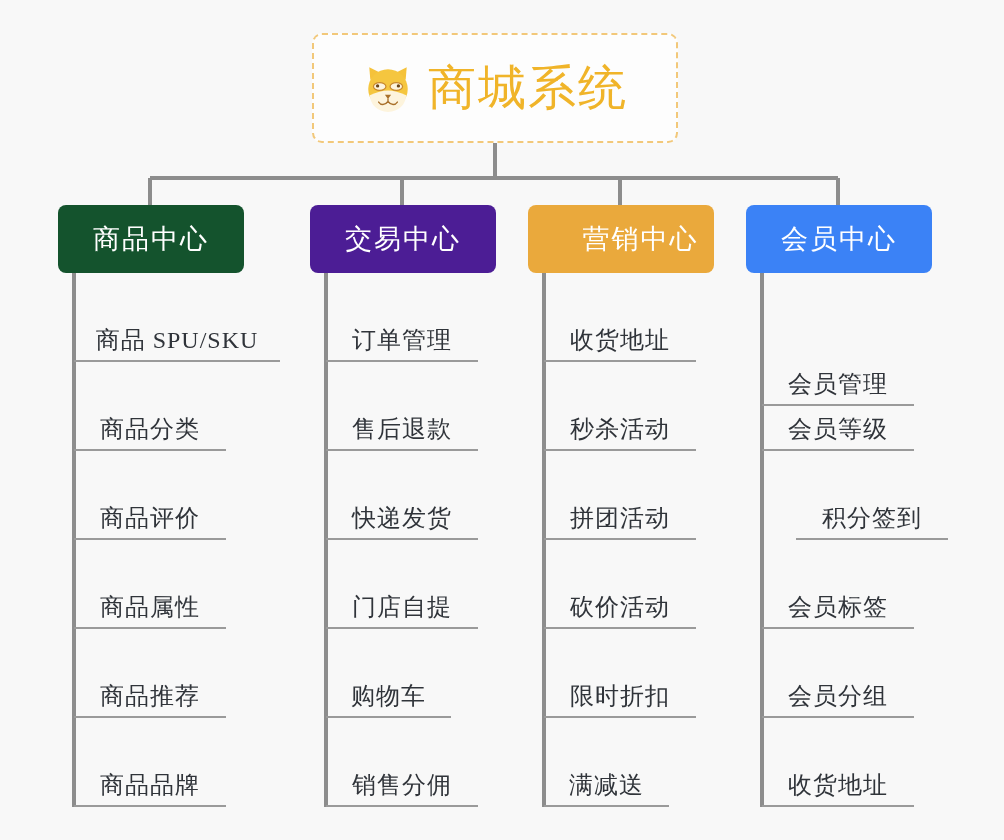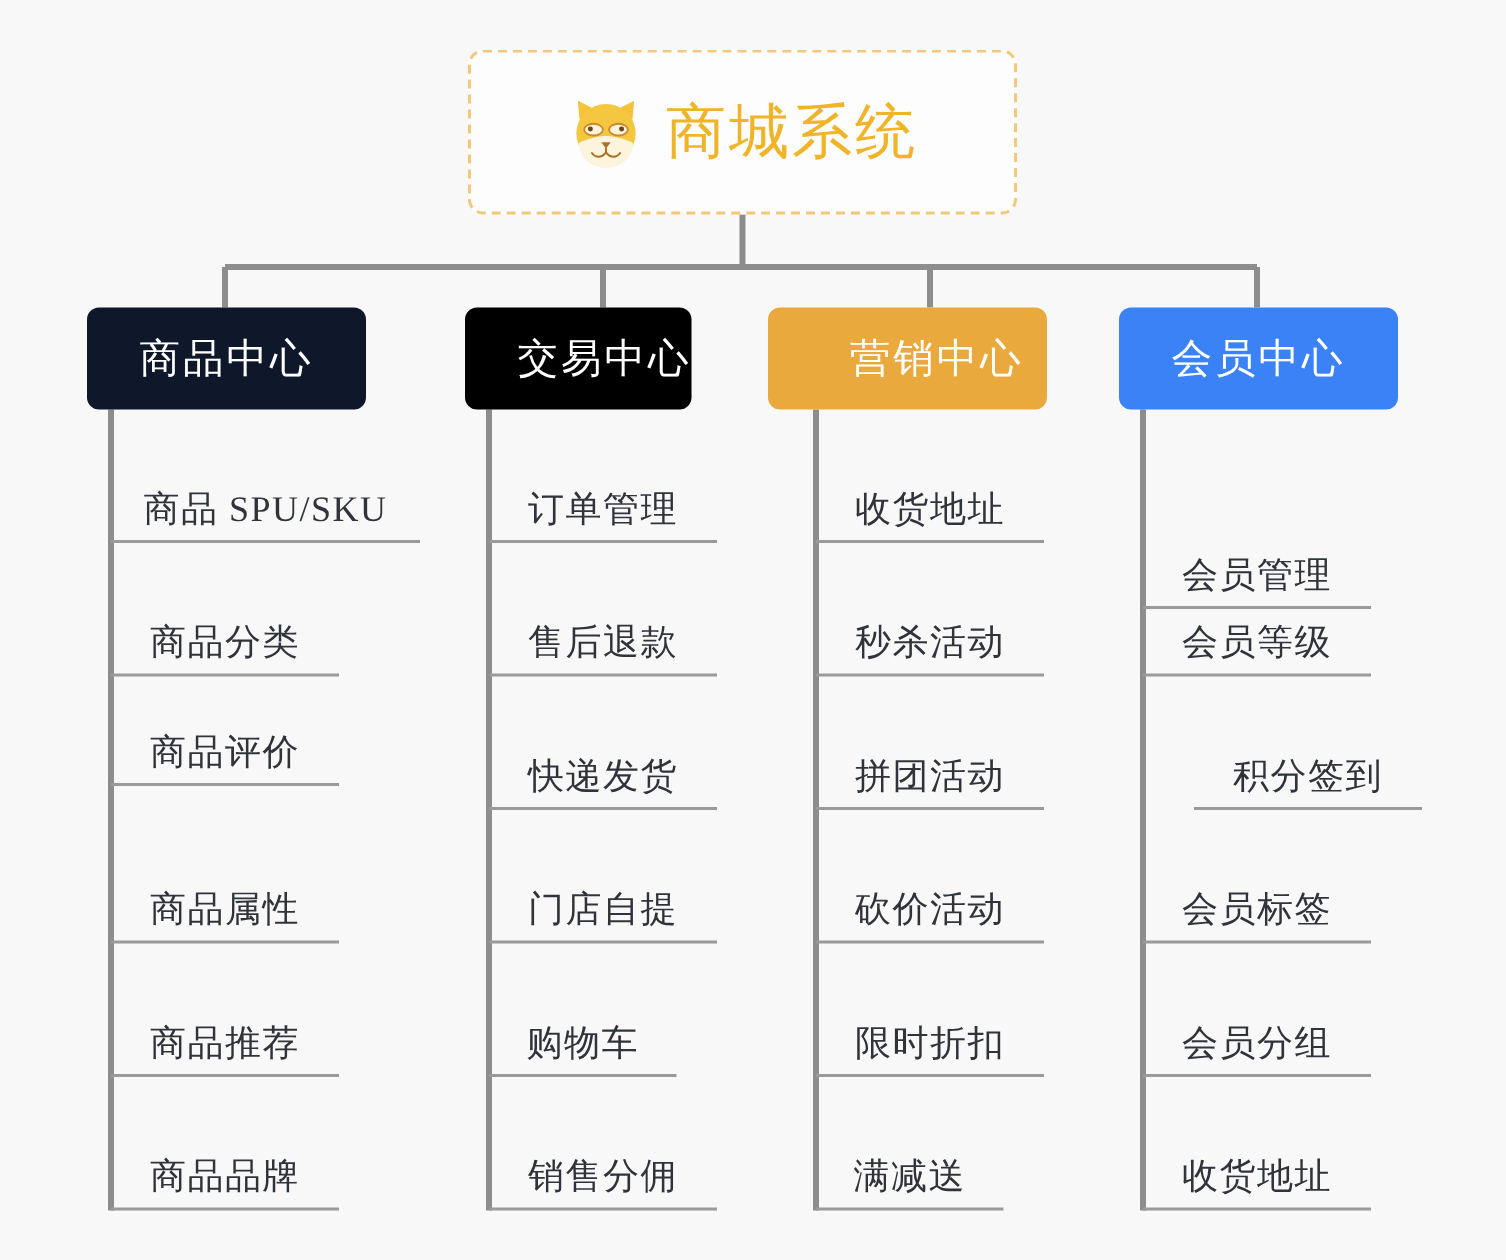--- a/index.html
+++ b/index.html
@@ -44,21 +44,21 @@
     justify-content: center;
     gap: 14px;
   }
   .root-icon {
     width: 52px;
     height: 52px;
     flex: 0 0 auto;
     display: block;
   }
   .root-title {
-    font-size: 40px;
+    font-size: 48px;
     color: #f0b429;
     letter-spacing: 2px;
     line-height: 1;
     white-space: nowrap;
   }
 
   
   .cat-header {
     position: absolute;
     height: 68px;
@@ -129,63 +129,63 @@
       <circle cx="70" cy="46" r="3.2" fill="#6b4517"></circle>
 
       <path d="M44 63 L56 63 L50 71 Z" fill="#a9702a"></path>
 
       <path d="M50 71 L50 76 M50 76 C44 84 36 83 32 77 M50 76 C56 84 64 83 68 77" stroke="#a9702a" stroke-width="2.6" fill="none" stroke-linecap="round"></path>
     </svg>
     <span class="root-title">商城系统</span>
   </div>
 
   <div id="branches">
-      <div class="cat-header" style="left: 58px; top: 205px; width: 186px; background: #0f172a;">
+      <div class="cat-header" style="left: 58px; top: 205px; width: 186px; background: #14532d;">
         <span>商品中心</span>
       </div>
       <div class="leaf-item" style="left: 74px; top: 273px; width: 206px; font-family: Liberation Serif, serif;">
         <span class="leaf-label">商品 SPU/SKU</span>
       </div>
       <div class="leaf-item" style="left: 74px; top: 362px; width: 152px;">
         <span class="leaf-label">商品分类</span>
       </div>
-      <div class="leaf-item" style="left: 74px; top: 435px; width: 152px;">
+      <div class="leaf-item" style="left: 74px; top: 451px; width: 152px;">
         <span class="leaf-label">商品评价</span>
       </div>
       <div class="leaf-item" style="left: 74px; top: 540px; width: 152px;">
         <span class="leaf-label">商品属性</span>
       </div>
       <div class="leaf-item" style="left: 74px; top: 629px; width: 152px;">
         <span class="leaf-label">商品推荐</span>
       </div>
       <div class="leaf-item" style="left: 74px; top: 718px; width: 152px;">
         <span class="leaf-label">商品品牌</span>
       </div>
-      <div class="cat-header" style="left: 310px; top: 205px; width: 151px; background: #000000; justify-content: flex-end;">
+      <div class="cat-header" style="left: 310px; top: 205px; width: 186px; background: #4c1d95;">
         <span>交易中心</span>
       </div>
       <div class="leaf-item" style="left: 326px; top: 273px; width: 152px;">
         <span class="leaf-label">订单管理</span>
       </div>
       <div class="leaf-item" style="left: 326px; top: 362px; width: 152px;">
         <span class="leaf-label">售后退款</span>
       </div>
       <div class="leaf-item" style="left: 326px; top: 451px; width: 152px;">
         <span class="leaf-label">快递发货</span>
       </div>
       <div class="leaf-item" style="left: 326px; top: 540px; width: 152px;">
         <span class="leaf-label">门店自提</span>
       </div>
       <div class="leaf-item" style="left: 326px; top: 629px; width: 125px;">
         <span class="leaf-label">购物车</span>
       </div>
       <div class="leaf-item" style="left: 326px; top: 718px; width: 152px;">
         <span class="leaf-label">销售分佣</span>
       </div>
-      <div class="cat-header" style="left: 512px; top: 205px; width: 186px; background: rgb(234, 169, 60); padding-left: 39px;">
+      <div class="cat-header" style="left: 528px; top: 205px; width: 186px; background: rgb(234, 169, 60); padding-left: 39px;">
         <span>营销中心</span>
       </div>
       <div class="leaf-item" style="left: 544px; top: 273px; width: 152px;">
         <span class="leaf-label">收货地址</span>
       </div>
       <div class="leaf-item" style="left: 544px; top: 362px; width: 152px;">
         <span class="leaf-label">秒杀活动</span>
       </div>
       <div class="leaf-item" style="left: 544px; top: 451px; width: 152px;">
         <span class="leaf-label">拼团活动</span>

